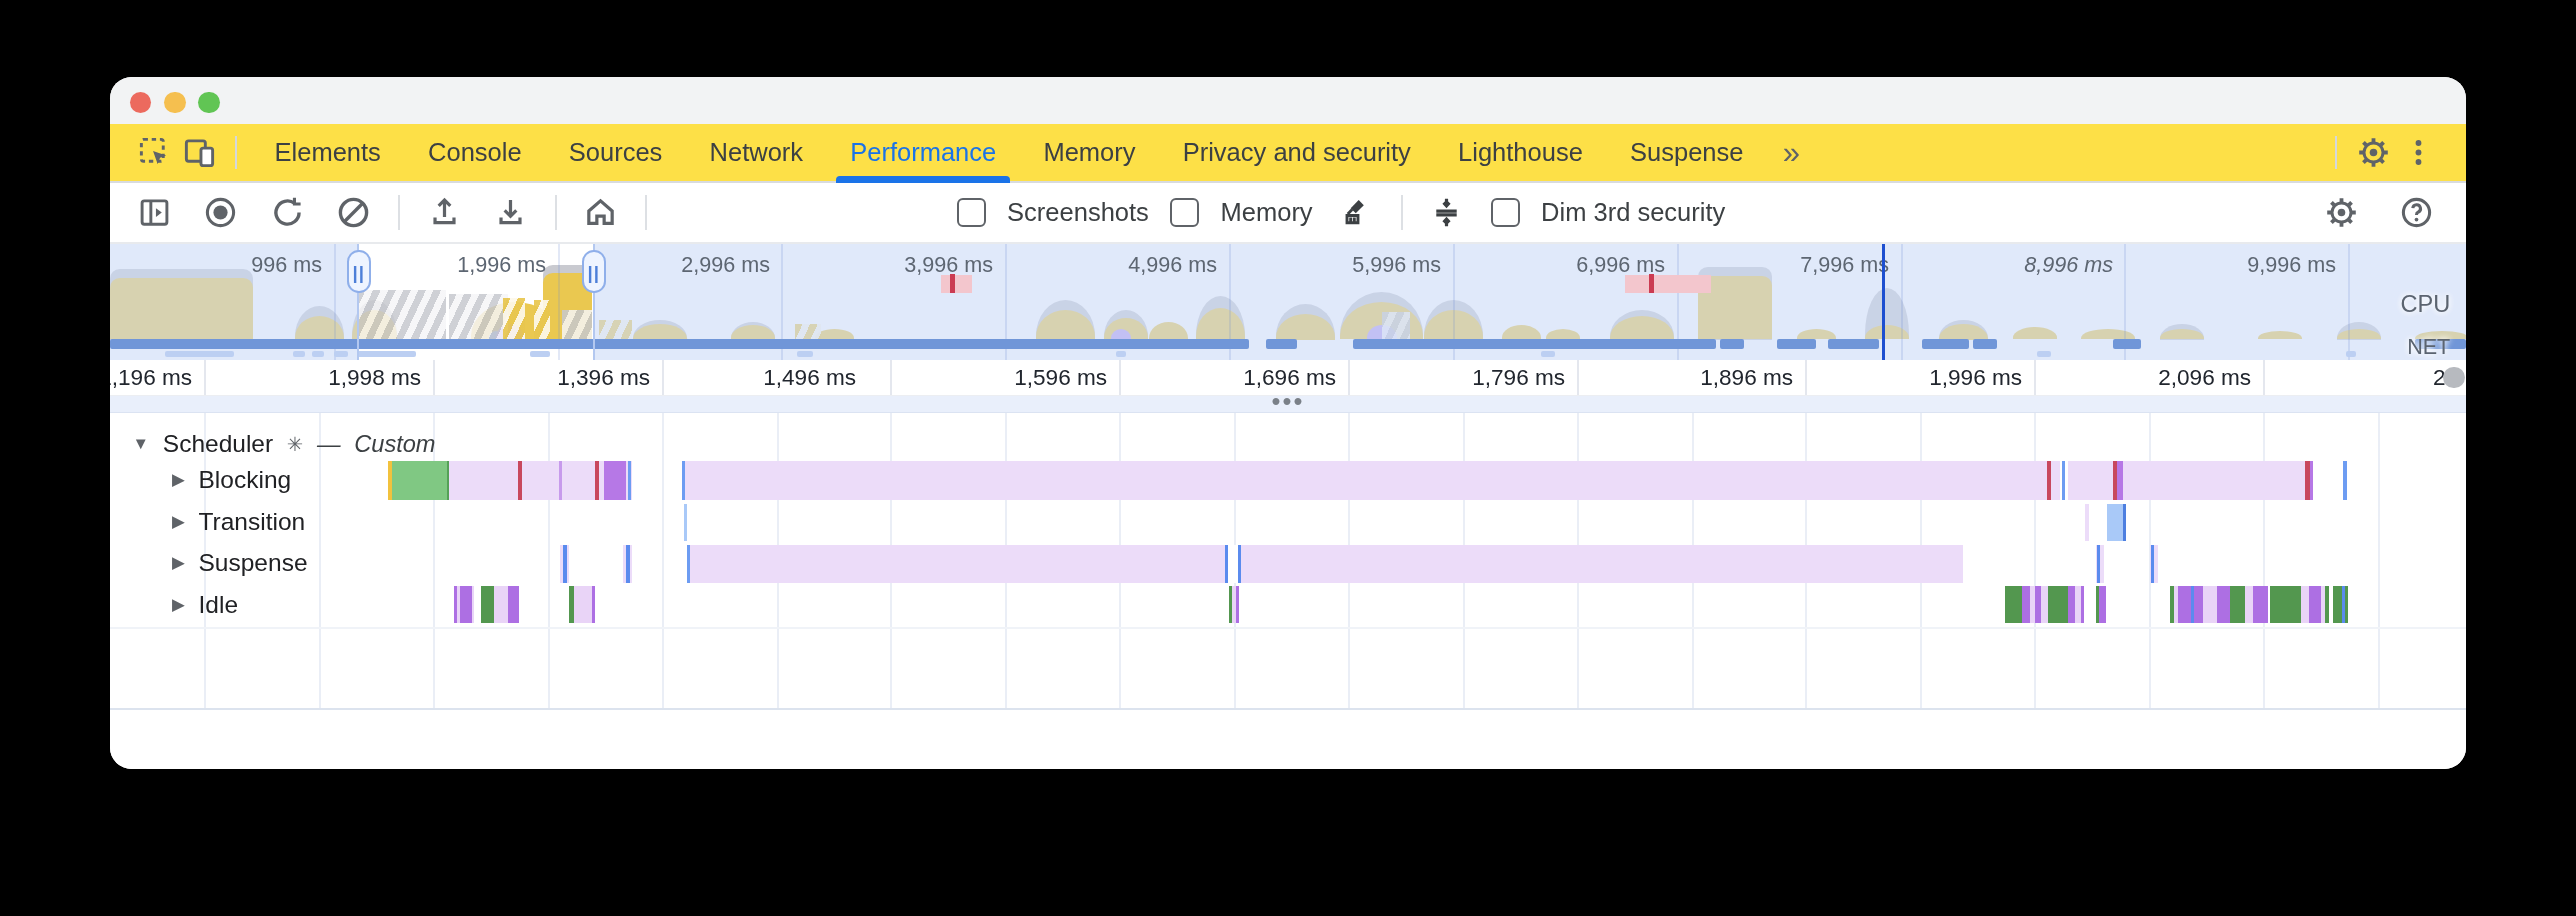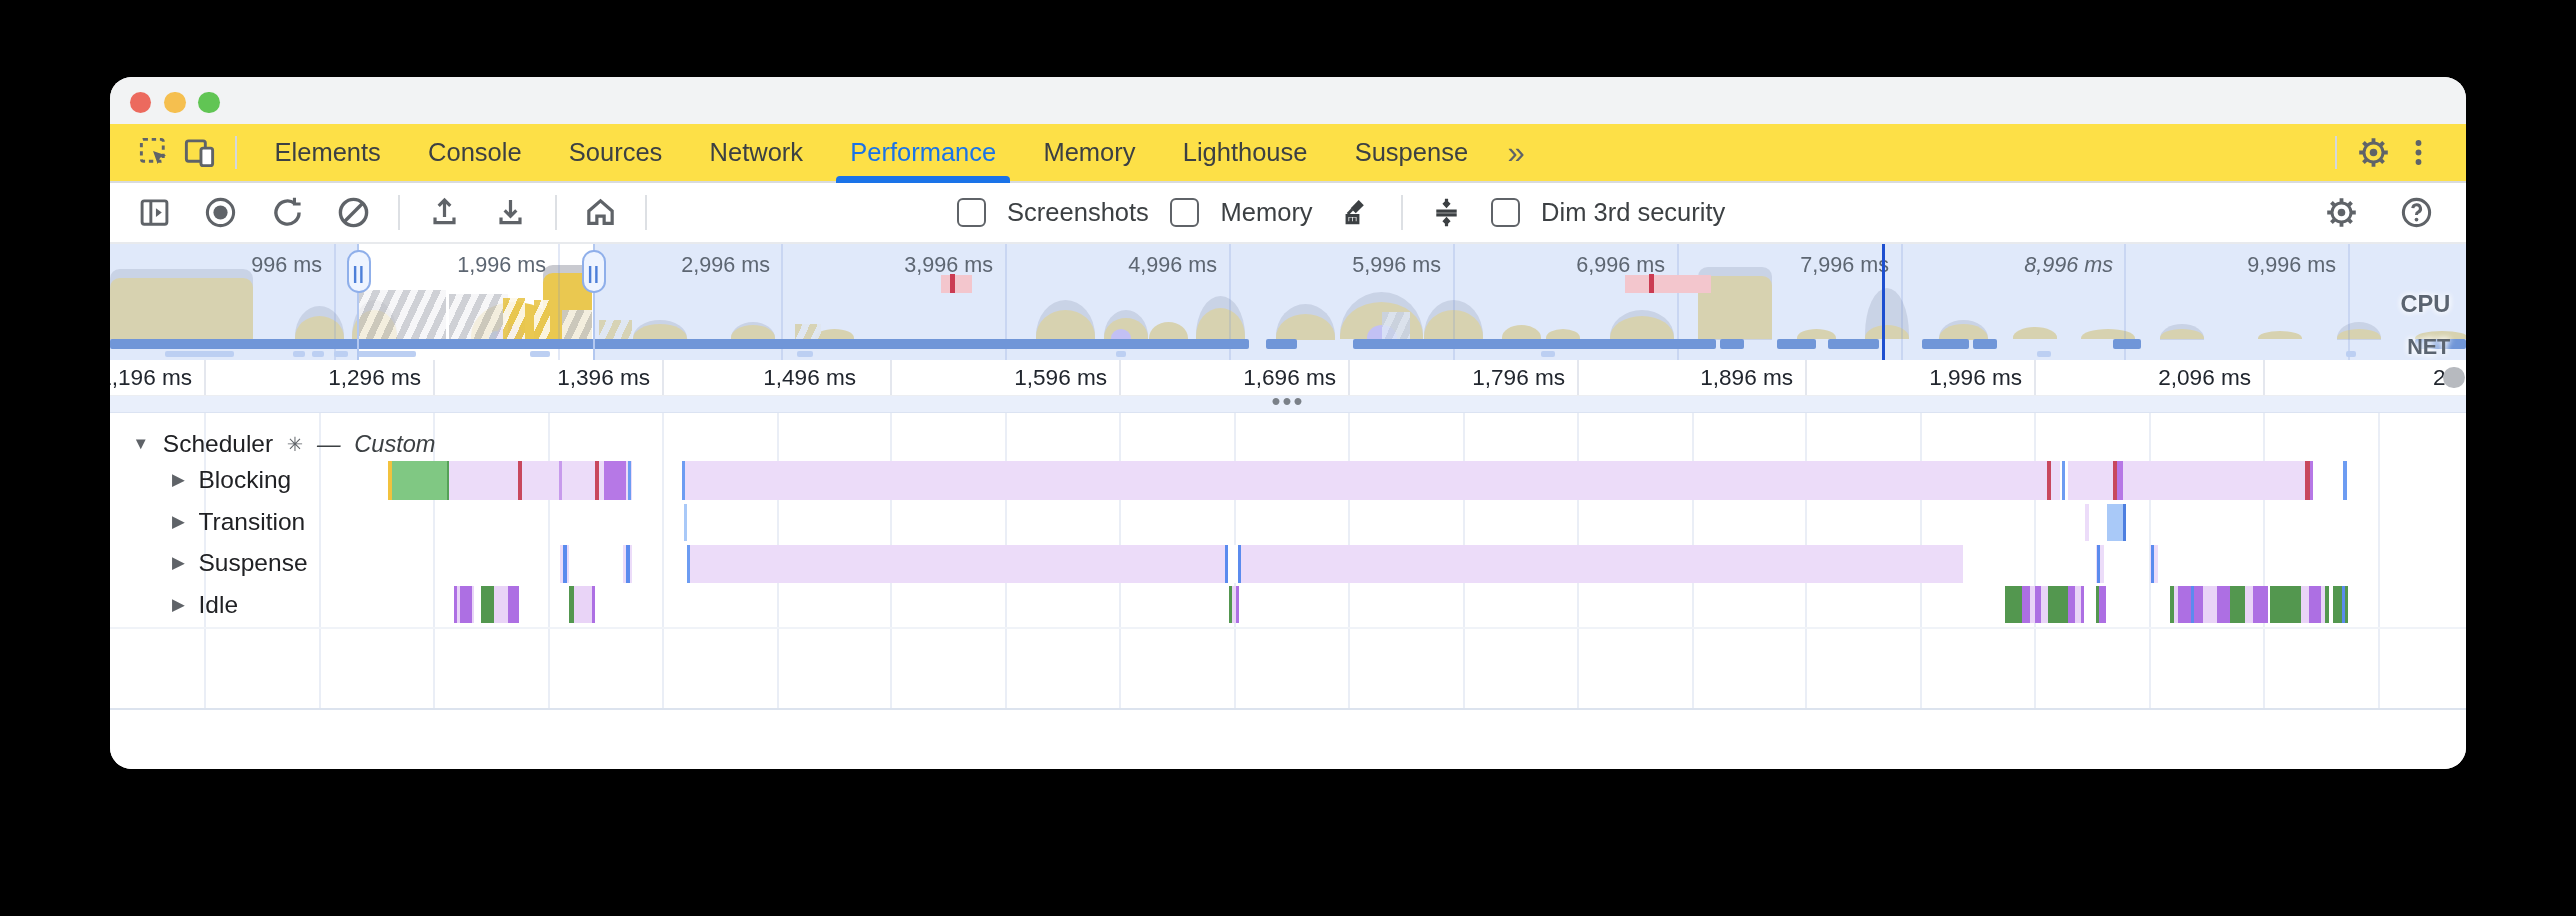--- a/index.html
+++ b/index.html
@@ -37,21 +37,21 @@
   .hg{background:repeating-linear-gradient(115deg,#c6c8ce 0 6.9px,#f5f5f7 6.9px 13.7px);opacity:.85}
   .hy{background:repeating-linear-gradient(115deg,#e8c64e 0 6.9px,#fdf8ea 6.9px 13.7px);opacity:.92}
   .dim{background:rgba(201,217,246,.58);z-index:2;}
   .gv{background:rgba(110,140,210,.20);z-index:3;}
   .net{background:#7096d8;border-radius:2px;z-index:3;}
   .mini{background:#bccff2;border-radius:2px;z-index:3;}
   .mk{background:#f3c6cd;z-index:3}.mr{background:#cb3b52;z-index:3}
   .selline{background:#b3c8f0;z-index:3;}
   .hd{background:#eef4ff;border:2.9px solid #8fafea;border-radius:11.8px;color:#4d7fd8;font-size:18.7px;font-weight:bold;text-align:center;line-height:41px;letter-spacing:1px;z-index:6;}
   .ph{background:#1d4fd0;z-index:5;}
-  .cpuNet{position:absolute;right:15.7px;font-size:23.6px;font-weight:bold;color:#5b6470;z-index:4;text-shadow:0 0 5.9px #fff,0 0 5.9px #fff;}
+  .cpuNet{position:absolute;right:15.7px;font-size:23.6px;font-weight:normal;color:#5b6470;z-index:4;text-shadow:0 0 5.9px #fff,0 0 5.9px #fff;}
   
   .ruler2{position:relative;height:35px;background:#fff;border-bottom:1px solid #eceef2;}
   .tk2{background:#e4e7ee;}
   .rl2{font-size:22.6px;color:#21262e;transform:translateX(-100%);padding-right:7.9px;white-space:nowrap;top:4.9px;}
   .rl2p{font-size:22.6px;color:#21262e;top:4.9px;}
   .dot{background:#b7babf;border-radius:50%;z-index:2;}
   
   .band{position:relative;height:15.7px;background:#e9effb;border-bottom:1px solid #dbe3f2;text-align:center;}
   .banddots{font-size:25.5px;line-height:9.8px;color:#7a8088;letter-spacing:2px;}
   
@@ -94,20 +94,21 @@
         <rect x="13" y="9" width="8" height="12" rx="1.5" fill="#fff"></rect>
       </svg>
     </span>
     <span class="vsep"></span>
     <span class="tab">Elements</span>
     <span class="tab">Console</span>
     <span class="tab">Sources</span>
     <span class="tab">Network</span>
     <span class="tab active">Performance</span>
     <span class="tab">Memory</span>
+    <span class="tab">Privacy and security</span>
     <span class="tab">Lighthouse</span>
     <span class="tab">Suspense</span>
     <span class="chev">»</span>
     <span class="spacer"></span>
     <span class="vsep"></span>
     <span class="ibtn">
       <svg width="35" height="35" viewBox="0 0 24 24" fill="none" stroke="#5f6368" stroke-width="2">
         <circle cx="12" cy="12" r="6.5"></circle>
           <circle cx="12" cy="12" r="2.6" fill="#5f6368" stroke="none"></circle>
         <g stroke-width="2.6">
@@ -381,21 +382,21 @@
         <div class="bx tk2" style="left: 780px; top: 0px; width: 2px; height: 35px;"></div>
         <div class="bx tk2" style="left: 1009px; top: 0px; width: 2px; height: 35px;"></div>
         <div class="bx tk2" style="left: 1238px; top: 0px; width: 2px; height: 35px;"></div>
         <div class="bx tk2" style="left: 1467px; top: 0px; width: 2px; height: 35px;"></div>
         <div class="bx tk2" style="left: 1695px; top: 0px; width: 2px; height: 35px;"></div>
         <div class="bx tk2" style="left: 1924px; top: 0px; width: 2px; height: 35px;"></div>
         <div class="bx tk2" style="left: 2153px; top: 0px; width: 2px; height: 35px;"></div>
       </div>
     <div>
         <div class="bx rl2" style="left: 90px; top: 4.9px; height: 25.5px;">1,196 ms</div>
-        <div class="bx rl2" style="left: 319px; top: 4.9px; height: 25.5px;">1,296 ms</div>
+        <div class="bx rl2" style="left: 319px; top: 4.9px; height: 25.5px;">1,998 ms</div>
         <div class="bx rl2" style="left: 548px; top: 4.9px; height: 25.5px;">1,396 ms</div>
         <div class="bx rl2" style="left: 754px; top: 4.9px; height: 25.5px;">1,496 ms</div>
         <div class="bx rl2" style="left: 1005px; top: 4.9px; height: 25.5px;">1,596 ms</div>
         <div class="bx rl2" style="left: 1234px; top: 4.9px; height: 25.5px;">1,696 ms</div>
         <div class="bx rl2" style="left: 1463px; top: 4.9px; height: 25.5px;">1,796 ms</div>
         <div class="bx rl2" style="left: 1691px; top: 4.9px; height: 25.5px;">1,896 ms</div>
         <div class="bx rl2" style="left: 1920px; top: 4.9px; height: 25.5px;">1,996 ms</div>
         <div class="bx rl2" style="left: 2149px; top: 4.9px; height: 25.5px;">2,096 ms</div>
         <div class="bx rl2p" style="left: 2323px; top: 4.9px; width: 19.6px; height: 25.5px;">2</div>
       </div>

